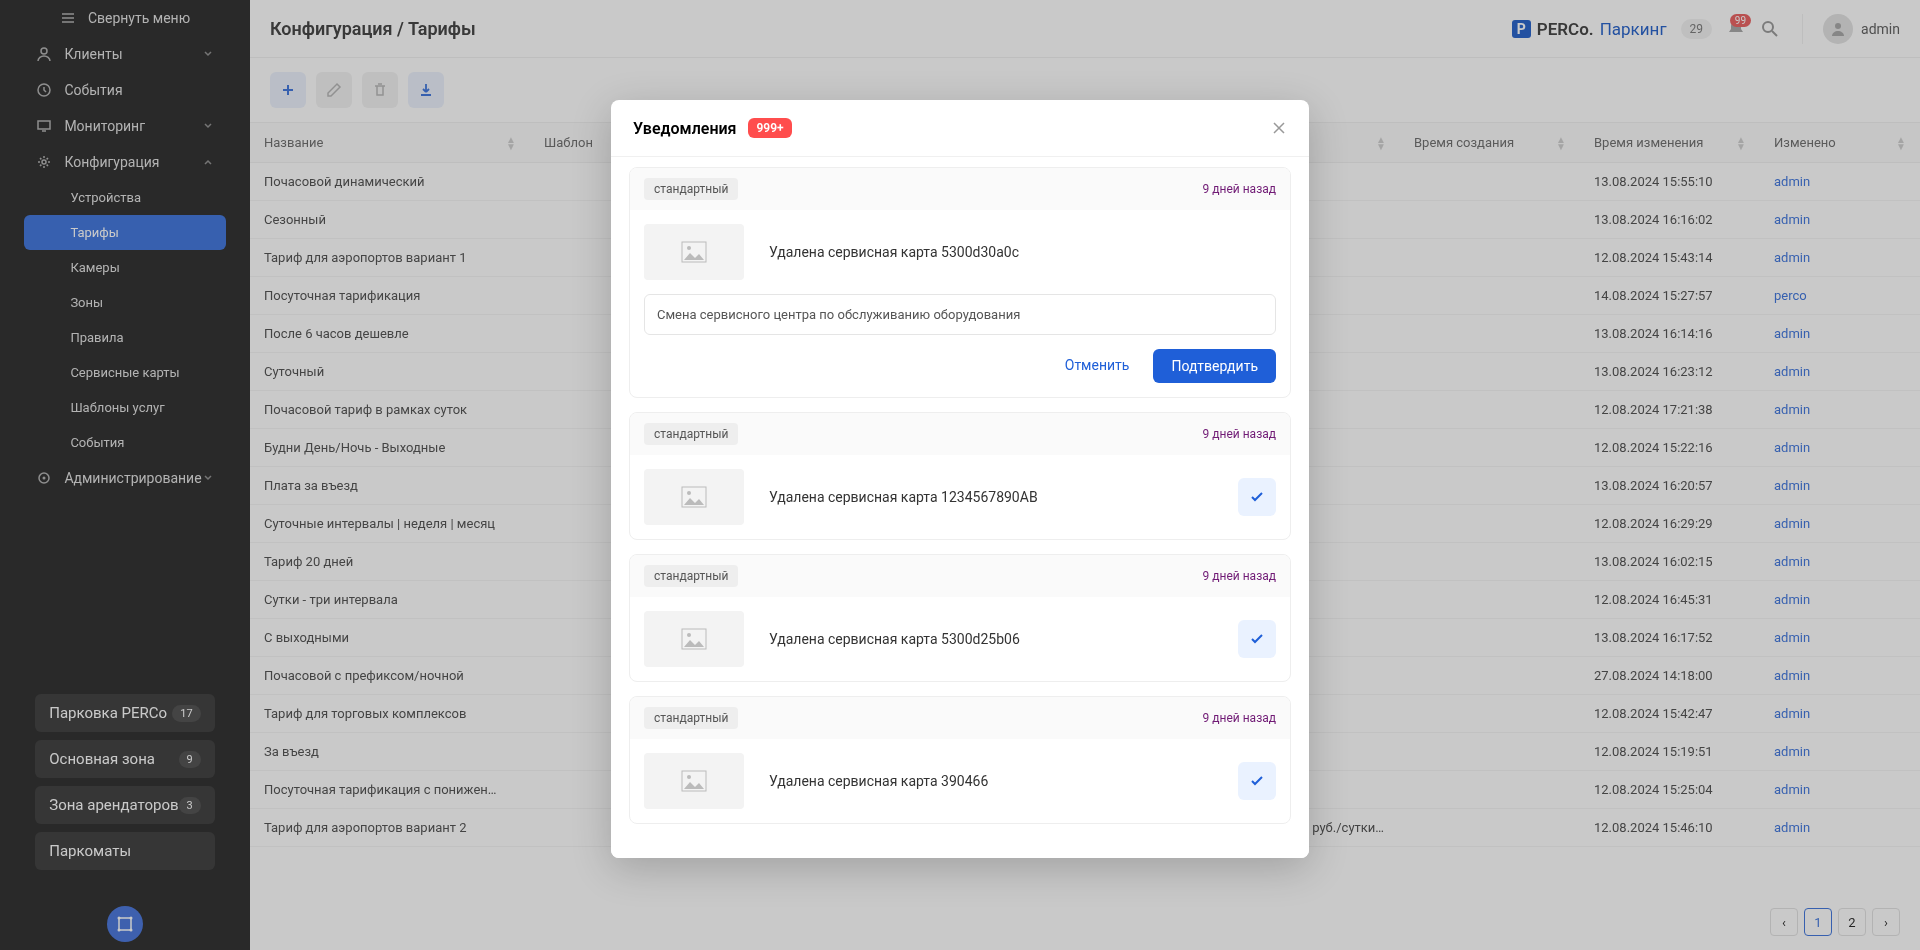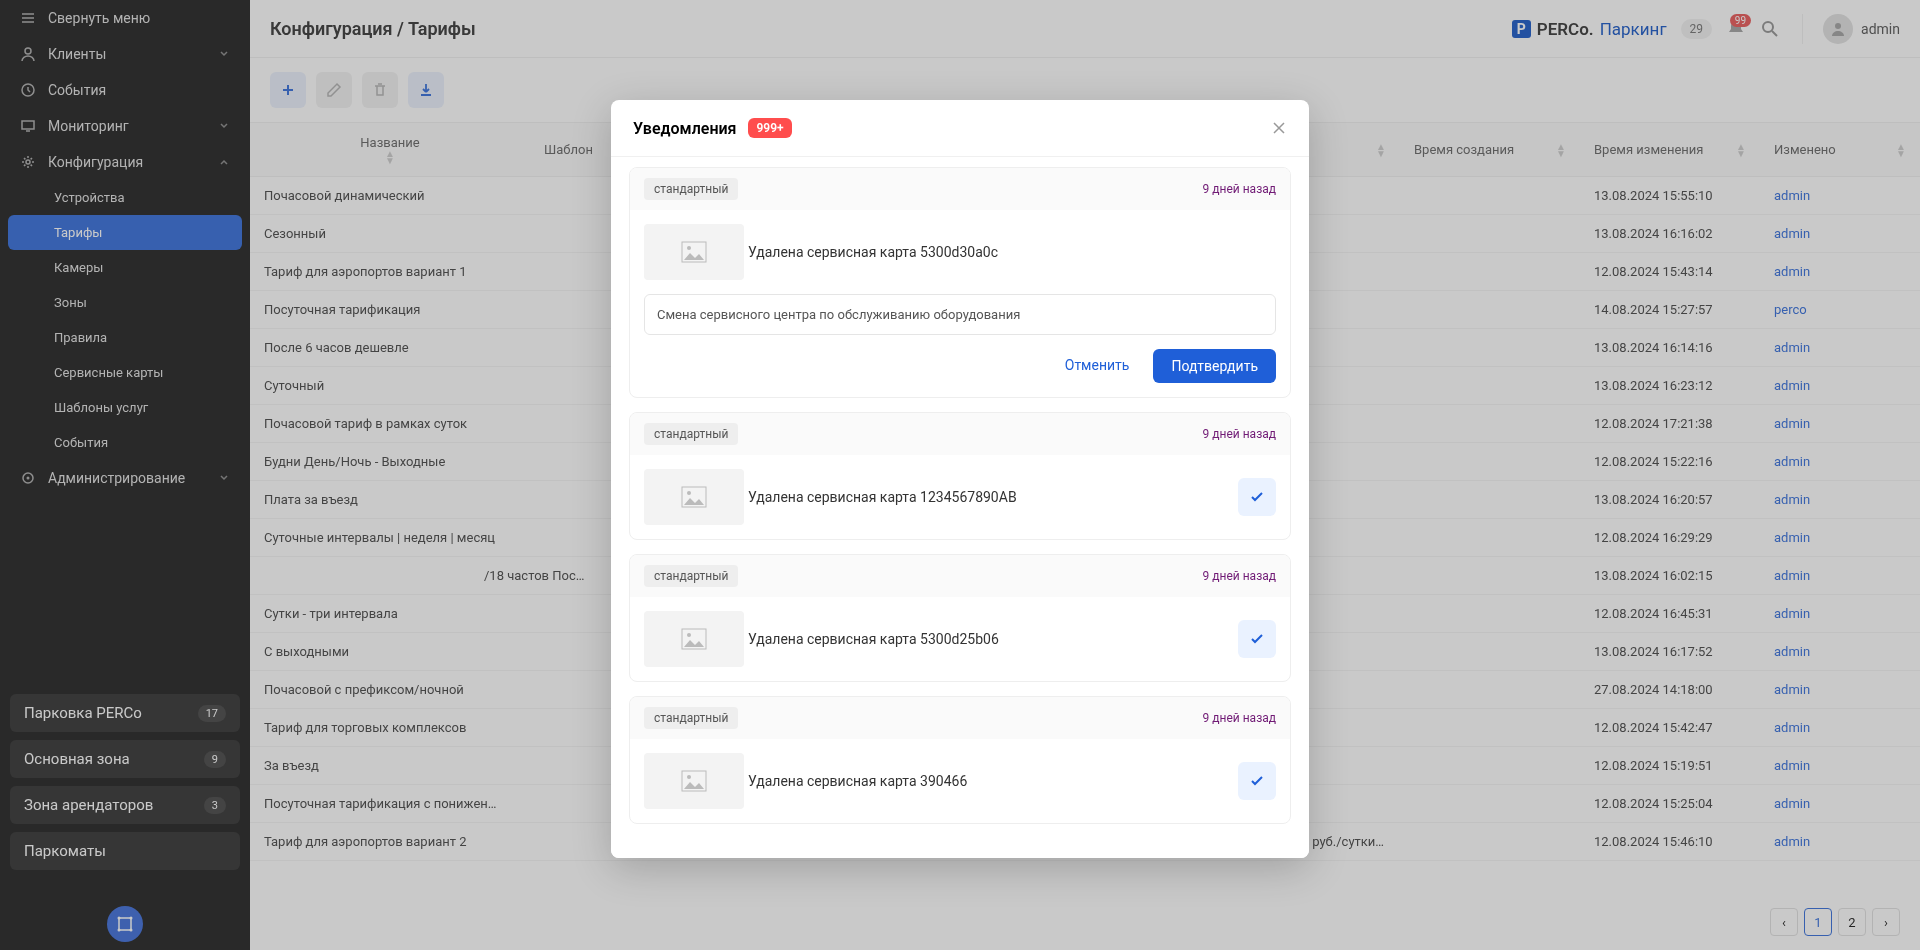--- a/index.html
+++ b/index.html
@@ -1,18 +1,18 @@
 <!DOCTYPE html>
 <html><head>
 <meta charset="utf-8">
 <style>
 * { margin: 0; padding: 0; box-sizing: border-box; font-family: -apple-system, BlinkMacSystemFont, "Segoe UI", Roboto, sans-serif; }
 body { background: #f5f5f5; width: 1920px; height: 950px; overflow: hidden; position: relative; }
 
-.sidebar { position: absolute; left: 0; top: 0; width: 250px; height: 100%; background: #0a0a0a; color: #fff; display: flex; flex-direction: column; }
+.sidebar { position: absolute; left: 0; top: 0; width: 250px; height: 100%; background: #0a0a0a; color: #fff; display: flex; flex-direction: column; align-items: center; }
 .sidebar-item { display: flex; align-items: center; padding: 10px 20px; cursor: pointer; font-size: 14px; color: #ddd; justify-content: space-between; }
 .sidebar-item .left { display: flex; align-items: center; gap: 12px; }
 .sidebar-item.sub { padding-left: 54px; font-size: 13px; }
 .sidebar-item.active { background: #1f5fd8; color: #fff; border-radius: 6px; margin: 0 8px; padding-left: 46px; }
 .sidebar-item .icon { width: 16px; height: 16px; display: inline-flex; align-items: center; justify-content: center; opacity: 0.8; }
 .chevron { width: 12px; height: 12px; opacity: 0.6; }
 
 .zone-list { margin-top: auto; padding: 10px 10px 20px 10px; }
 .zone-item { background: #1e1e1e; border-radius: 6px; padding: 10px 14px; margin-bottom: 8px; display: flex; justify-content: space-between; align-items: center; cursor: pointer; font-size: 15px; }
 .zone-item .badge { background: #333; border-radius: 10px; padding: 2px 8px; font-size: 11px; }
@@ -34,21 +34,21 @@
 .avatar { width: 30px; height: 30px; border-radius: 50%; background: #ddd; display: flex; align-items: center; justify-content: center; }
 
 .toolbar { padding: 14px 20px; display: flex; gap: 10px; }
 .tool-btn { width: 36px; height: 36px; border-radius: 6px; background: #f0f0f0; display: flex; align-items: center; justify-content: center; cursor: pointer; color: #888; }
 .tool-btn.primary { color: #1f5fd8; background: #e8effc; }
 
 .table { flex: 1; overflow: auto; }
 .thead { display: flex; background: #fafafa; border-top: 1px solid #eee; border-bottom: 1px solid #eee; font-size: 13px; color: #555; }
 .th { padding: 12px 14px; display: flex; align-items: center; justify-content: space-between; }
 .sort { opacity: 0.3; font-size: 10px; line-height: 7px; }
-.col-name { width: 280px; flex-direction: column; }
+.col-name { width: 280px; }
 .col-template { width: 220px; }
 .col-desc { flex: 1; }
 .col-created { width: 180px; }
 .col-modified { width: 180px; }
 .col-user { width: 160px; }
 .tr { display: flex; border-bottom: 1px solid #f3f3f3; font-size: 13px; color: #333; }
 .td { padding: 11px 14px; white-space: nowrap; overflow: hidden; text-overflow: ellipsis; }
 .td.link { color: #1f5fd8; }
 
 .pagination { padding: 14px 20px; display: flex; justify-content: flex-end; gap: 6px; font-size: 13px; }
@@ -59,21 +59,21 @@
 .modal { width: 698px; max-height: 760px; background: #fff; border-radius: 8px; box-shadow: 0 10px 40px rgba(0,0,0,0.2); display: flex; flex-direction: column; overflow: hidden; }
 .modal-header { padding: 18px 22px; display: flex; align-items: center; gap: 12px; border-bottom: 1px solid #f0f0f0; }
 .modal-title { font-size: 16px; font-weight: 600; }
 .rbadge { background: #ff4d4d; color: #fff; border-radius: 6px; padding: 3px 8px; font-size: 12px; font-weight: 600; }
 .modal-close { margin-left: auto; cursor: pointer; color: #999; font-size: 18px; }
 .modal-body { overflow-y: auto; padding: 10px 18px 20px; background: #fff; }
 .ncard { border: 1px solid #eee; border-radius: 8px; margin-bottom: 14px; overflow: hidden; }
 .ncard-head { background: #fafafa; padding: 10px 14px; display: flex; align-items: center; }
 .tag { background: #eee; border-radius: 4px; padding: 4px 10px; font-size: 12px; color: #555; }
 .time { margin-left: auto; font-size: 12px; color: #701a75; }
-.ncard-body { padding: 14px; display: flex; gap: 4px; align-items: center; }
+.ncard-body { padding: 14px; display: flex; gap: 25px; align-items: center; }
 .thumb { width: 100px; height: 56px; background: #f3f3f3; border-radius: 4px; display: flex; align-items: center; justify-content: center; color: #bbb; }
 .ntext { font-size: 14px; color: #333; flex: 1; }
 .check { width: 38px; height: 38px; border-radius: 6px; background: #eaf2ff; color: #1f5fd8; display: flex; align-items: center; justify-content: center; font-size: 18px; cursor: pointer; }
 .comment-box { margin: 0 14px 14px; border: 1px solid #e5e5e5; border-radius: 6px; padding: 12px; font-size: 13px; color: #555; }
 .ncard-actions { padding: 0 14px 14px; display: flex; justify-content: flex-end; gap: 12px; }
 .btn-link { color: #1f5fd8; font-size: 14px; cursor: pointer; padding: 8px 12px; }
 .btn-primary { background: #1f5fd8; color: #fff; border-radius: 6px; padding: 9px 18px; font-size: 14px; cursor: pointer; }
 
 svg { display: block; }
 </style>
@@ -371,20 +371,21 @@
         </div>
         <div class="tr">
     <div class="td col-name">Суточные интервалы | неделя | месяц</div>
     <div class="td col-template"></div>
     <div class="td col-desc">6 дней; 8-30 де…</div>
     <div class="td col-created"></div>
     <div class="td col-modified">12.08.2024 16:29:29</div>
     <div class="td col-user link">admin</div>
         </div>
         <div class="tr">
+    <div class="td col-name">Тариф 20 дней</div>
     <div class="td col-template"></div>
     <div class="td col-desc">/18 частов Пос…</div>
     <div class="td col-created"></div>
     <div class="td col-modified">13.08.2024 16:02:15</div>
     <div class="td col-user link">admin</div>
         </div>
         <div class="tr">
     <div class="td col-name">Сутки - три интервала</div>
     <div class="td col-template"></div>
     <div class="td col-desc"></div>

